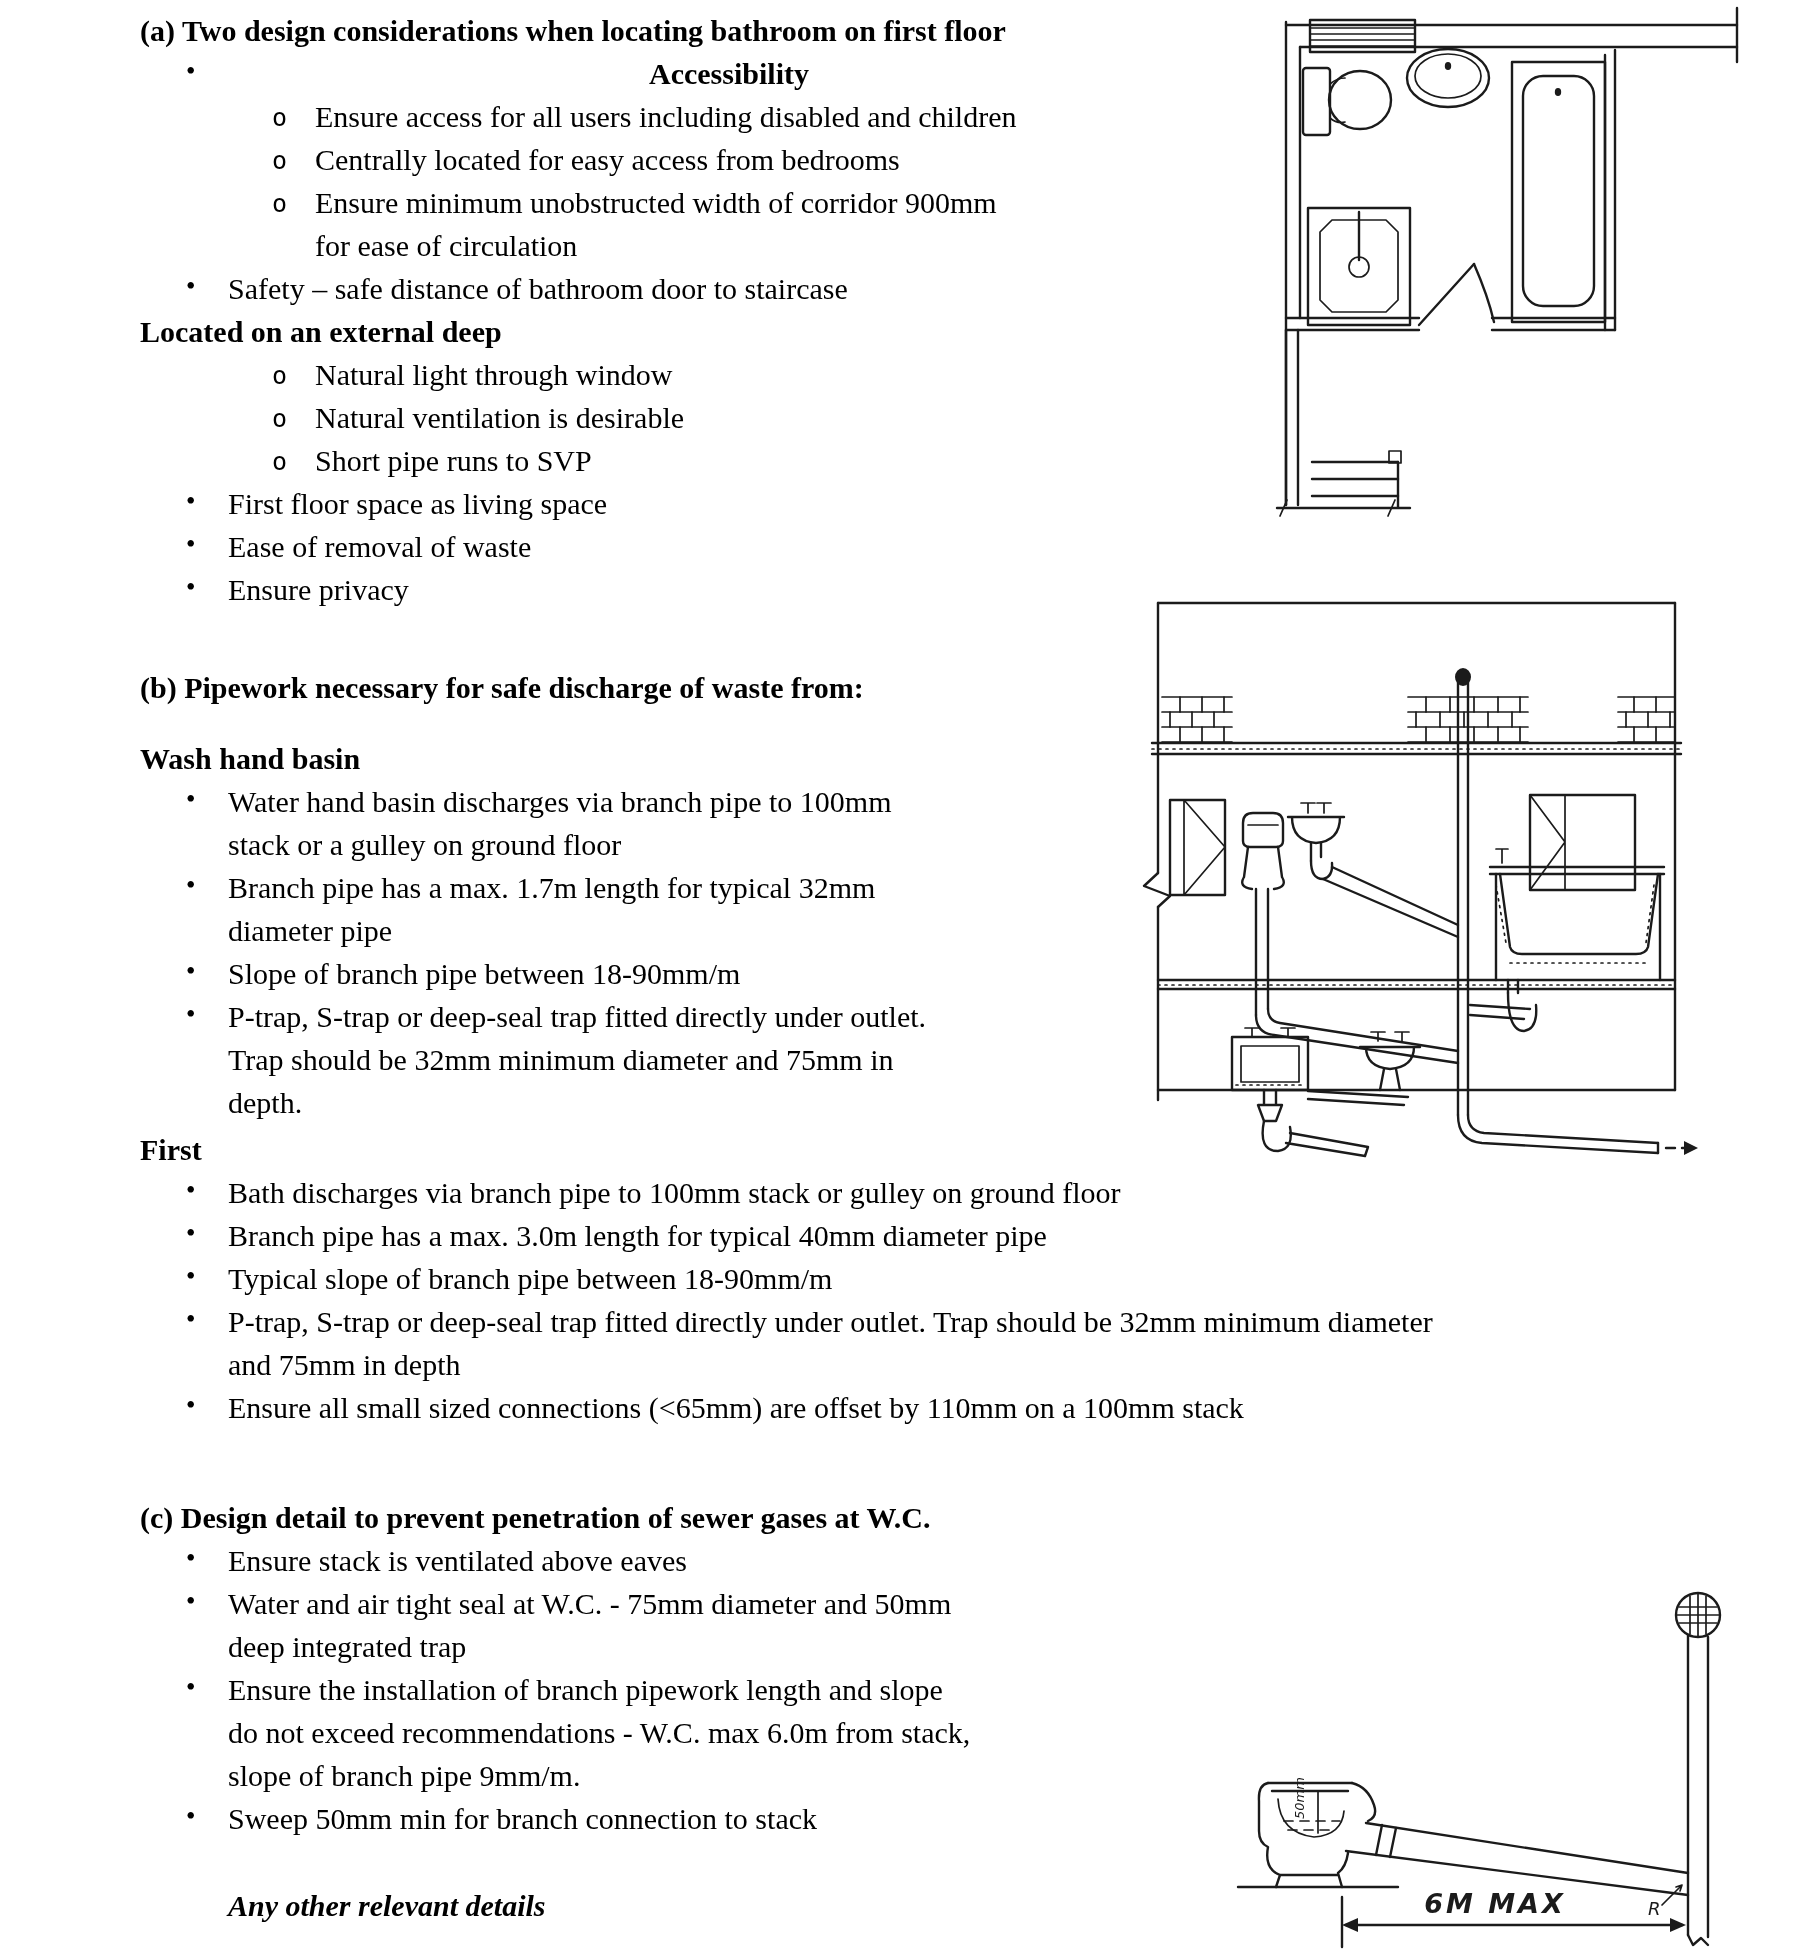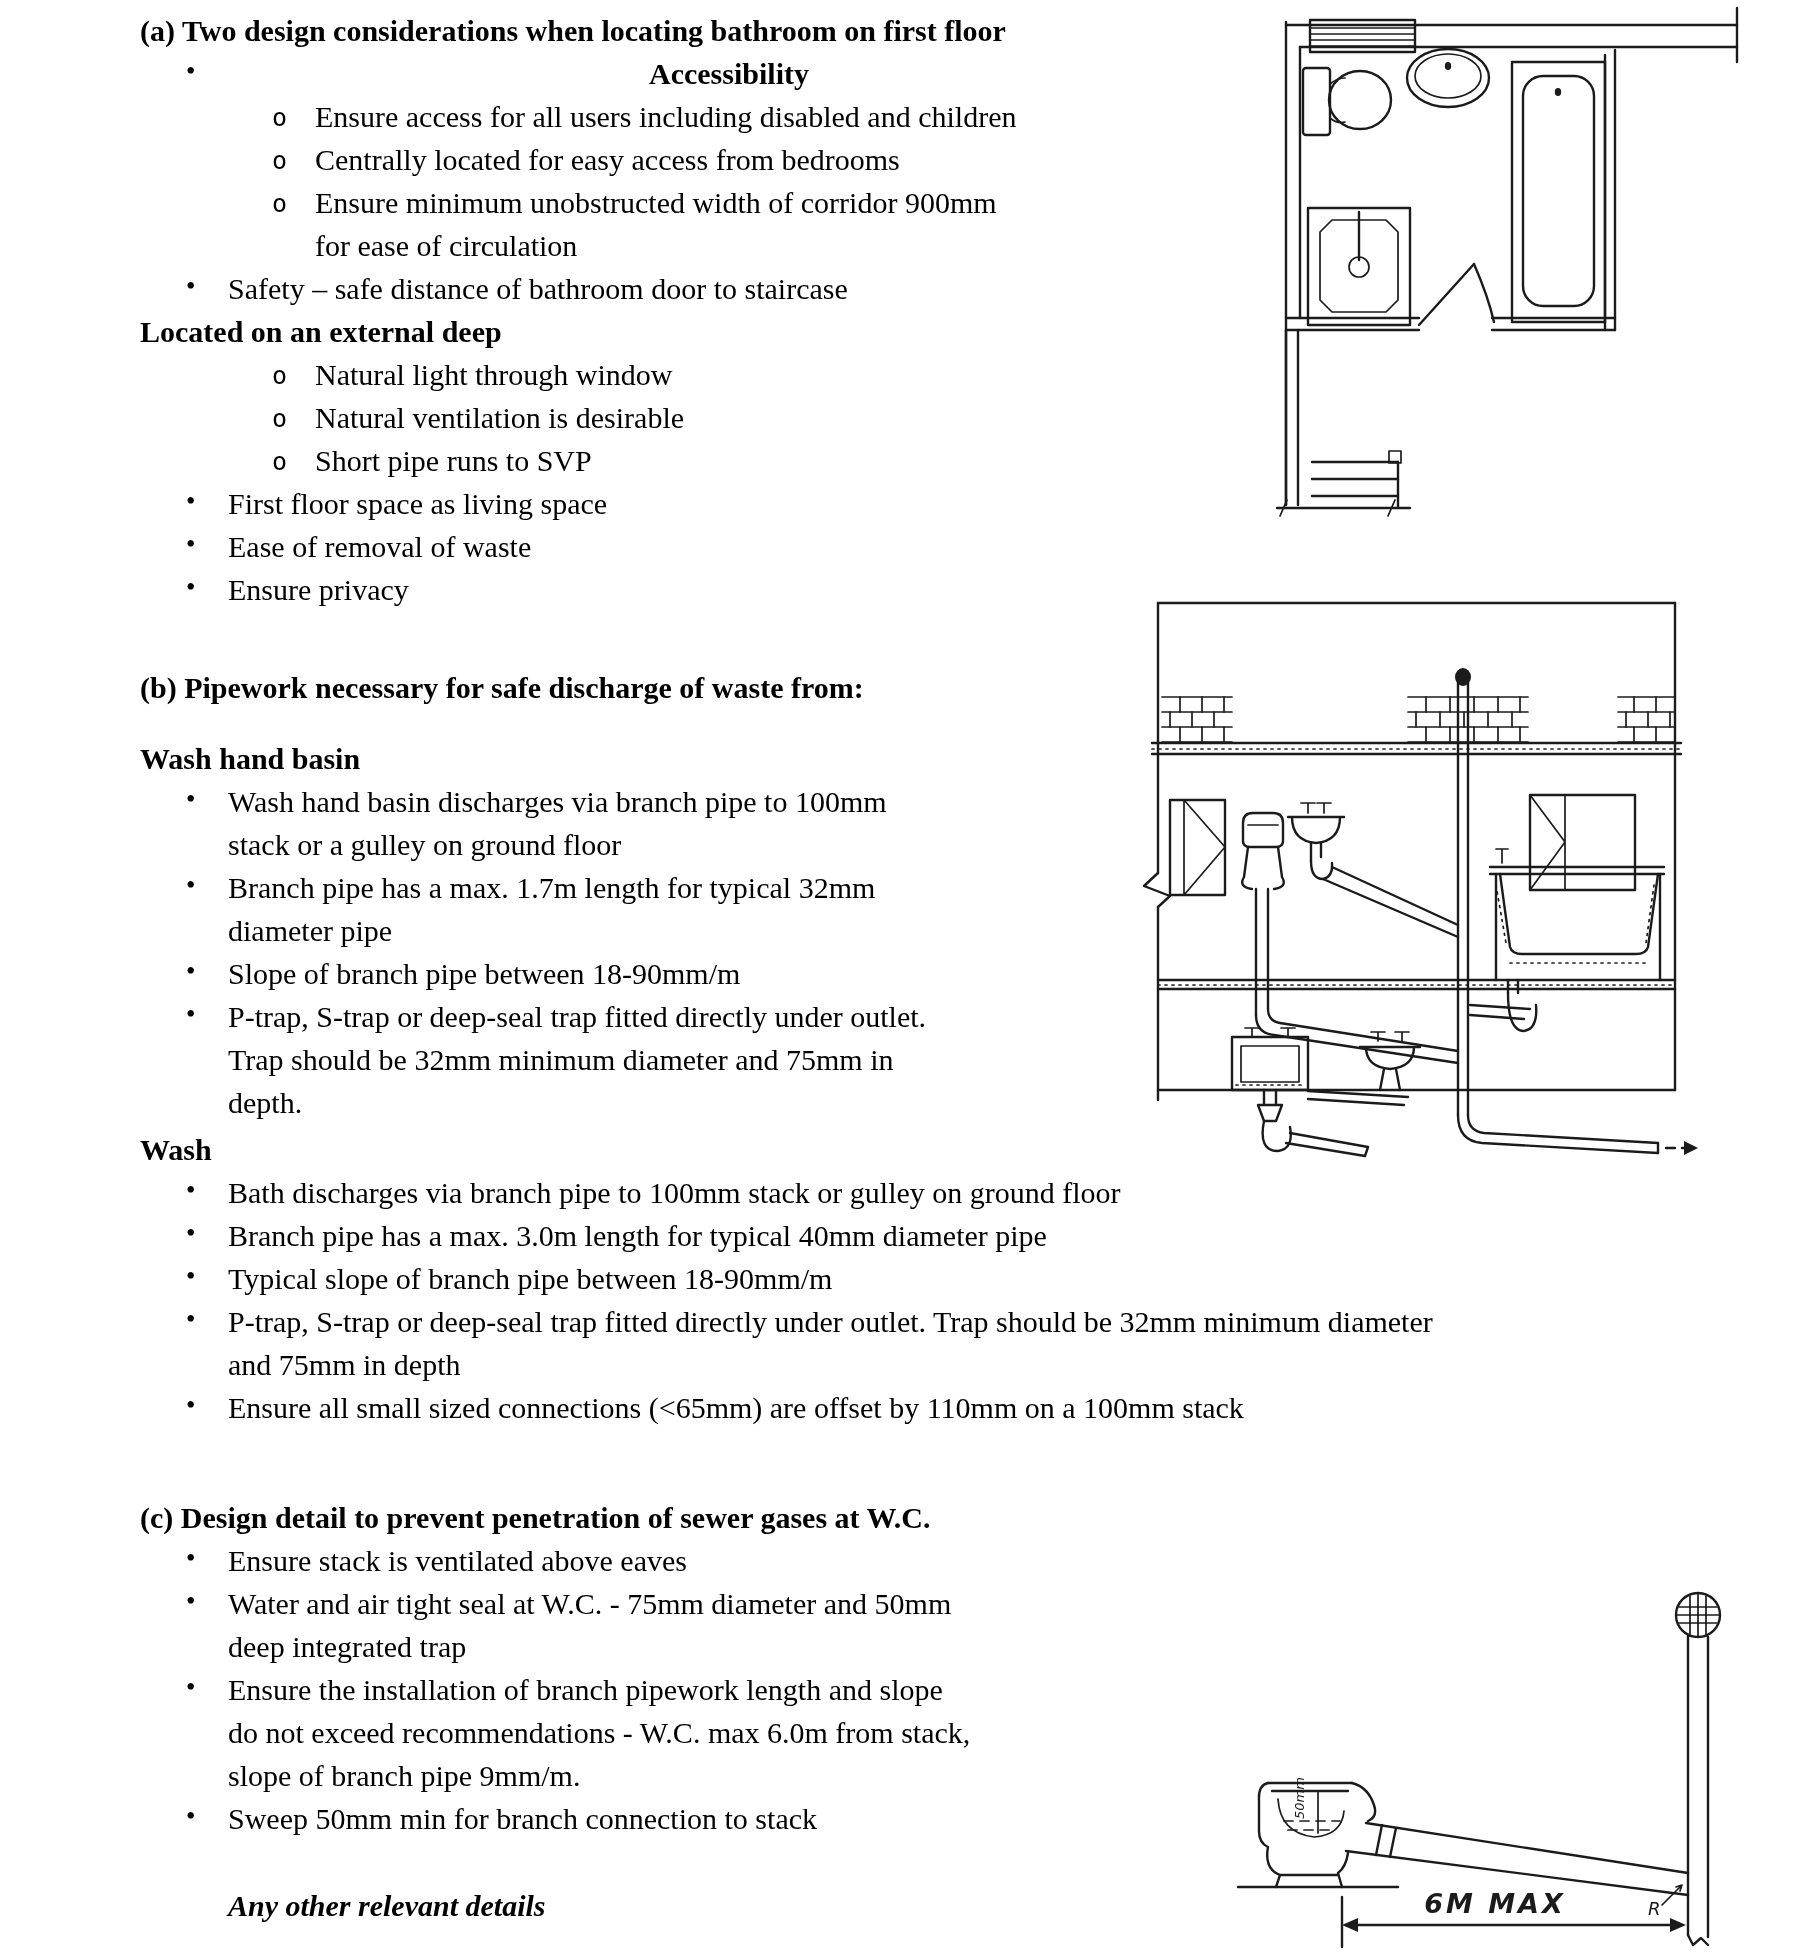--- a/index.html
+++ b/index.html
@@ -84,36 +84,36 @@
     <span class="txt">Ensure privacy</span>
   </div>
 </div>
 
 <div class="abs" style="left:140px;top:666px;width:1320px;">
   <div class="heading">(b) Pipework necessary for safe discharge of waste from:</div>
   <div class="sub-title" style="margin-top:28px;">Wash hand basin</div>
   <div style="width:810px;">
     <div class="item lv1">
       <span class="mk">•</span>
-      <span class="txt">Wash hand basin discharges via branch pipe to 100mm stack or a gulley on ground floor</span>
+      <span class="txt">Water hand basin discharges via branch pipe to 100mm stack or a gulley on ground floor</span>
     </div>
     <div class="item lv1">
       <span class="mk">•</span>
       <span class="txt">Branch pipe has a max. 1.7m length for typical 32mm diameter pipe</span>
     </div>
     <div class="item lv1">
       <span class="mk">•</span>
       <span class="txt">Slope of branch pipe between 18-90mm/m</span>
     </div>
     <div class="item lv1">
       <span class="mk">•</span>
       <span class="txt">P-trap, S-trap or deep-seal trap fitted directly under outlet. Trap should be 32mm minimum diameter and 75mm in depth.</span>
     </div>
   </div>
-  <div class="sub-title" style="margin-top:4px;">Wash</div>
+  <div class="sub-title" style="margin-top:4px;">First</div>
   <div style="width:1320px;">
     <div class="item lv1">
       <span class="mk">•</span>
       <span class="txt">Bath discharges via branch pipe to 100mm stack or gulley on ground floor</span>
     </div>
     <div class="item lv1">
       <span class="mk">•</span>
       <span class="txt">Branch pipe has a max. 3.0m length for typical 40mm diameter pipe</span>
     </div>
     <div class="item lv1">

